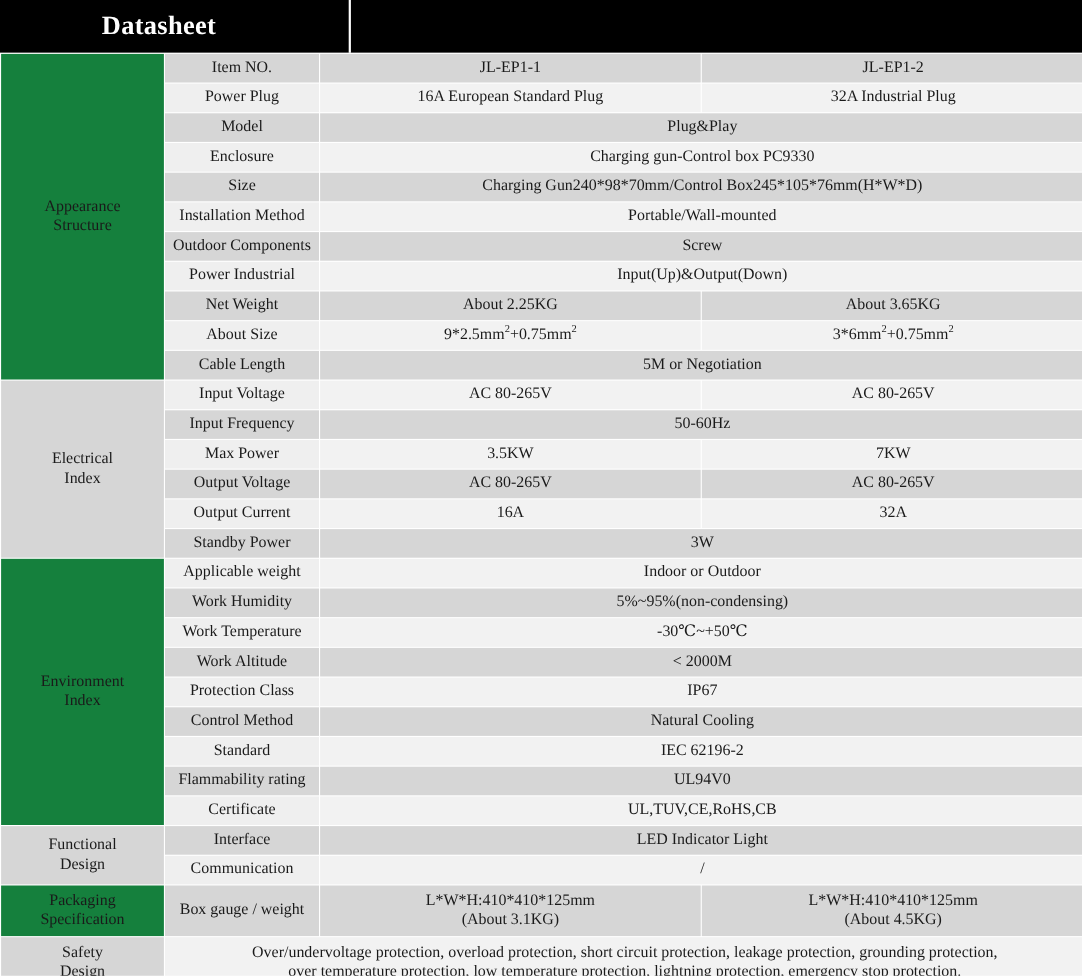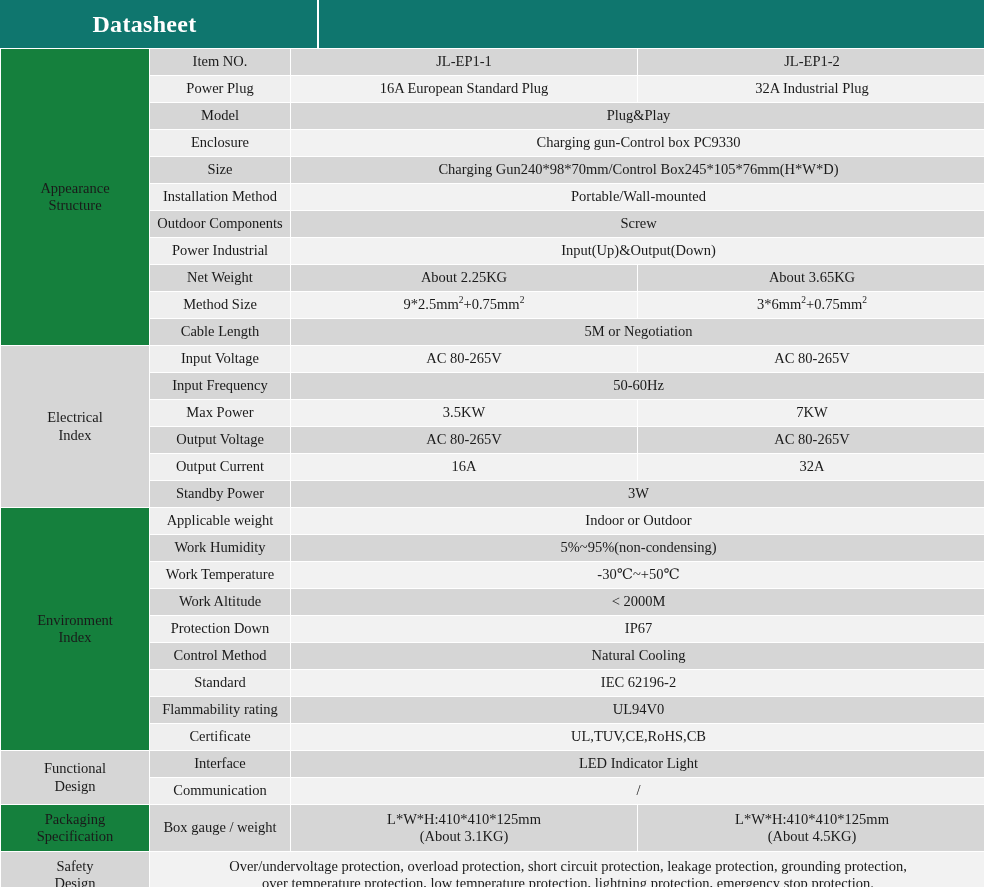--- a/index.html
+++ b/index.html
@@ -16,21 +16,21 @@
   #sheet {
     width: 984px;
     height: 887px;
     position: relative;
     background: #ffffff;
   }
   
   .hdr {
     display: flex;
     height: 48px;
-    background: #0f766e;
+    background: #000000;
     width: 984px;
     gap: 28px;
   }
   .hdr-cell {
     display: flex;
     align-items: center;
     justify-content: center;
     color: #ffffff;
     font-weight: bold;
     font-size: 24px;
@@ -134,21 +134,21 @@
       <tr class="r26">
         <td class="par-light">Power Industrial</td>
         <td class="val-light" colspan="2">Input(Up)&amp;Output(Down)</td>
       </tr>
       <tr class="r26">
         <td class="par-dark">Net Weight</td>
         <td class="val-dark">About 2.25KG</td>
         <td class="val-dark">About 3.65KG</td>
       </tr>
       <tr class="r26">
-        <td class="par-light">Method Size</td>
+        <td class="par-light">About Size</td>
         <td class="val-light"><span>9*2.5mm</span><sup>2</sup><span>+0.75mm</span><sup>2</sup></td>
         <td class="val-light"><span>3*6mm</span><sup>2</sup><span>+0.75mm</span><sup>2</sup></td>
       </tr>
       <tr class="r26">
         <td class="par-dark">Cable Length</td>
         <td class="val-dark" colspan="2">5M or Negotiation</td>
       </tr>
 
       <tr class="r26">
         <td class="sec-dark" rowspan="6">
@@ -197,21 +197,21 @@
       </tr>
       <tr class="r26">
         <td class="par-light">Work Temperature</td>
         <td class="val-light" colspan="2">-30℃~+50℃</td>
       </tr>
       <tr class="r26">
         <td class="par-dark">Work Altitude</td>
         <td class="val-dark" colspan="2">&lt; 2000M</td>
       </tr>
       <tr class="r26">
-        <td class="par-light">Protection Down</td>
+        <td class="par-light">Protection Class</td>
         <td class="val-light" colspan="2">IP67</td>
       </tr>
       <tr class="r26">
         <td class="par-dark">Control Method</td>
         <td class="val-dark" colspan="2">Natural Cooling</td>
       </tr>
       <tr class="r26">
         <td class="par-light">Standard</td>
         <td class="val-light" colspan="2">IEC 62196-2</td>
       </tr>

